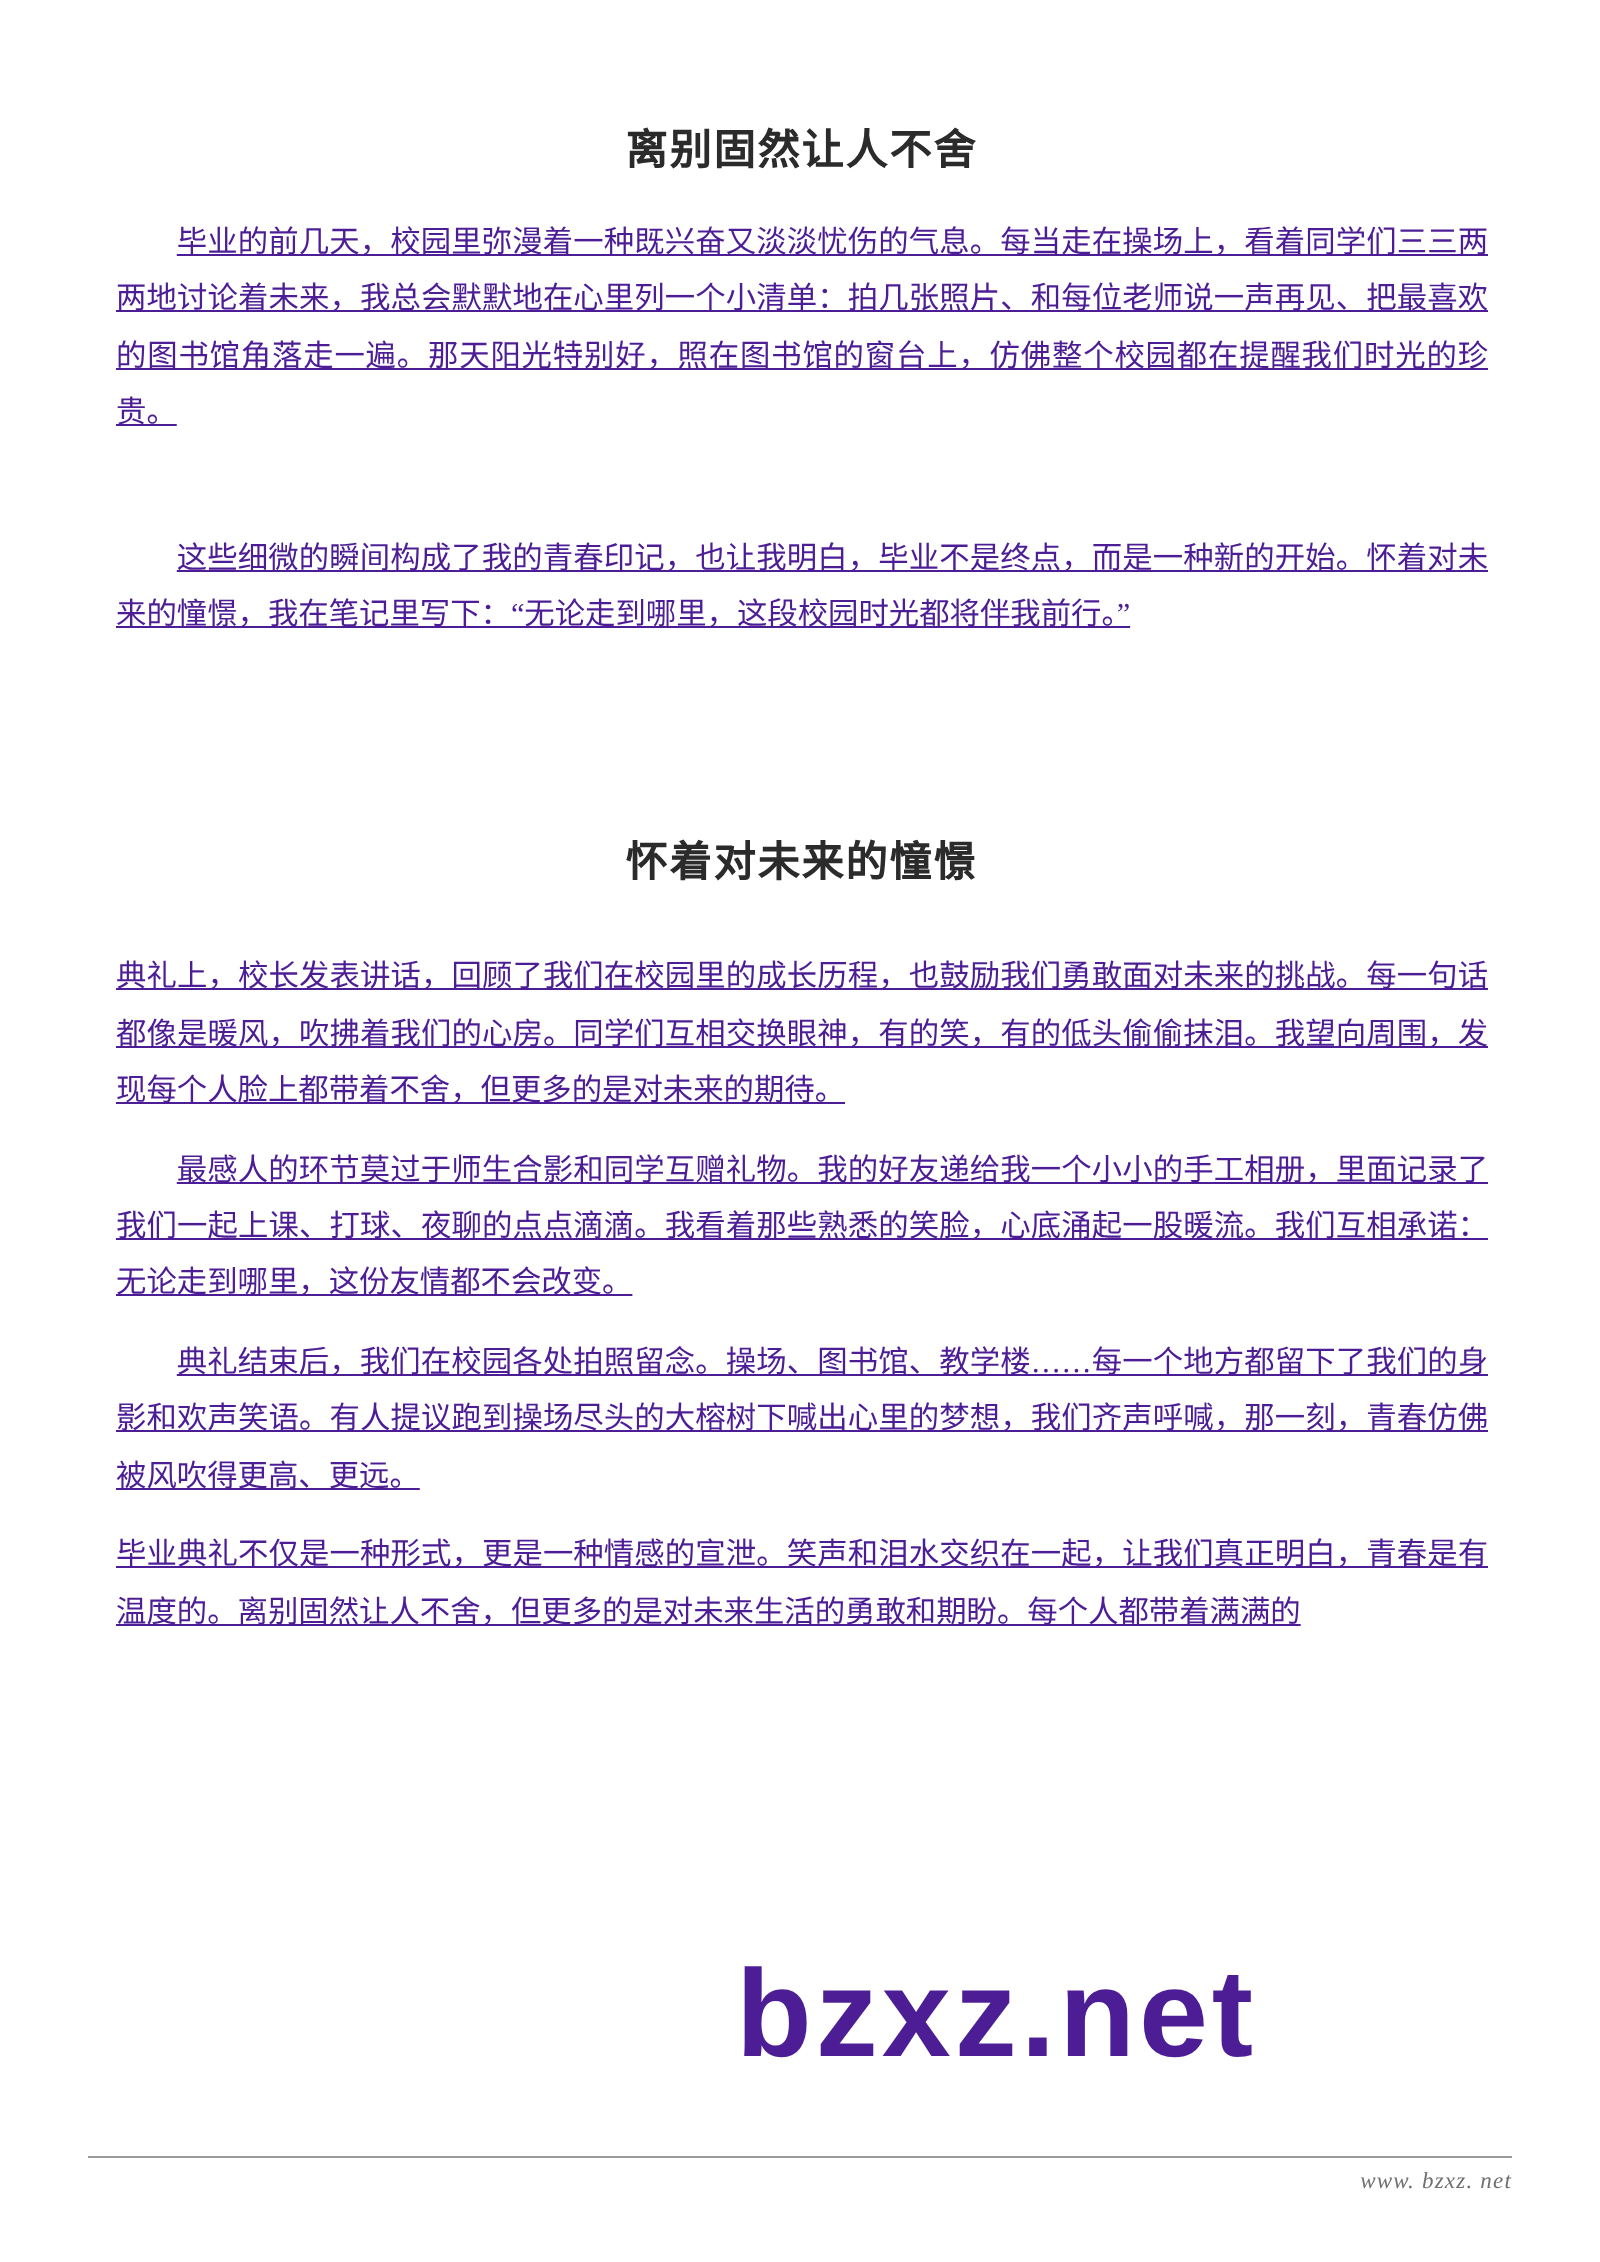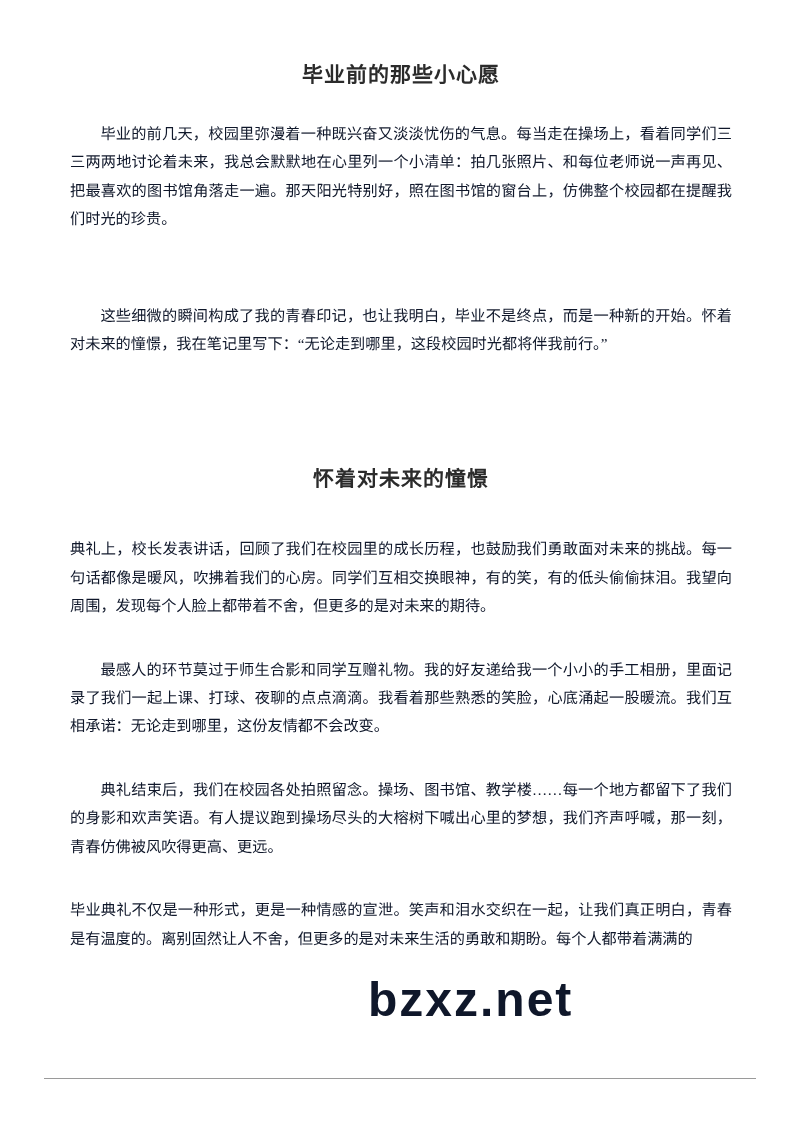--- a/index.html
+++ b/index.html
@@ -24,23 +24,23 @@
     background: #ffffff;
   }
 
   
   .watermark {
     position: absolute;
     left: 368px;
     top: 972px;
     font-family: "Liberation Sans", "DejaVu Sans", sans-serif;
     font-weight: bold;
-    font-size: 48px;
+    font-size: 62px;
     letter-spacing: 2px;
-    color: #0f172a;
+    color: #4c1d95;
     white-space: nowrap;
     user-select: none;
     pointer-events: none;
     z-index: 0;
   }
 
   
   .content {
     position: absolute;
     left: 58px;
@@ -58,25 +58,26 @@
     letter-spacing: 1px;
     margin: 0;
   }
 
   .sec1-title { padding-top: 58px; }
 
   .body-text {
     font-family: "Liberation Serif", "DejaVu Serif", serif;
     font-size: 15.2px;
     line-height: 28.4px;
-    color: #0f172a;
+    color: #4c1d95;
     text-align: justify;
     text-justify: inter-ideograph;
-    margin: 12px;
+    margin: 0;
     word-break: break-all;
+    text-decoration: underline;
   }
 
   .p-indent { text-indent: 2em; }
   .p-noindent { text-indent: 0; }
 
   .gap-after-title { height: 20px; }
   .para-gap       { height: 11px; }
   .section-gap    { height: 92px; }
 
   
@@ -104,21 +105,21 @@
 </style>
 </head>
 <body>
 
 <div class="page">
 
   <div class="watermark">bzxz.net</div>
 
   <div class="content">
 
-    <h1 class="doc-title sec1-title">毕业前的那些小心愿</h1>
+    <h1 class="doc-title sec1-title">离别固然让人不舍</h1>
     <div class="gap-after-title"></div>
 
     <p class="body-text p-indent">毕业的前几天，校园里弥漫着一种既兴奋又淡淡忧伤的气息。每当走在操场上，看着同学们三三两两地讨论着未来，我总会默默地在心里列一个小清单：拍几张照片、和每位老师说一声再见、把最喜欢的图书馆角落走一遍。那天阳光特别好，照在图书馆的窗台上，仿佛整个校园都在提醒我们时光的珍贵。</p>
     <div class="para-gap"></div>
 
     <div class="para-gap"></div>
 
     <div class="para-gap"></div>
 
     <div class="para-gap"></div>
@@ -140,15 +141,16 @@
 
     <p class="body-text p-indent">典礼结束后，我们在校园各处拍照留念。操场、图书馆、教学楼……每一个地方都留下了我们的身影和欢声笑语。有人提议跑到操场尽头的大榕树下喊出心里的梦想，我们齐声呼喊，那一刻，青春仿佛被风吹得更高、更远。</p>
     <div class="para-gap"></div>
 
     <p class="body-text p-noindent">毕业典礼不仅是一种形式，更是一种情感的宣泄。笑声和泪水交织在一起，让我们真正明白，青春是有温度的。离别固然让人不舍，但更多的是对未来生活的勇敢和期盼。每个人都带着满满的</p>
 
   </div>
 
   <div class="footer">
     <div class="footer-rule"></div>
+    <div class="footer-text">www. bzxz. net</div>
   </div>
 
 </div>
 
 </body></html>

